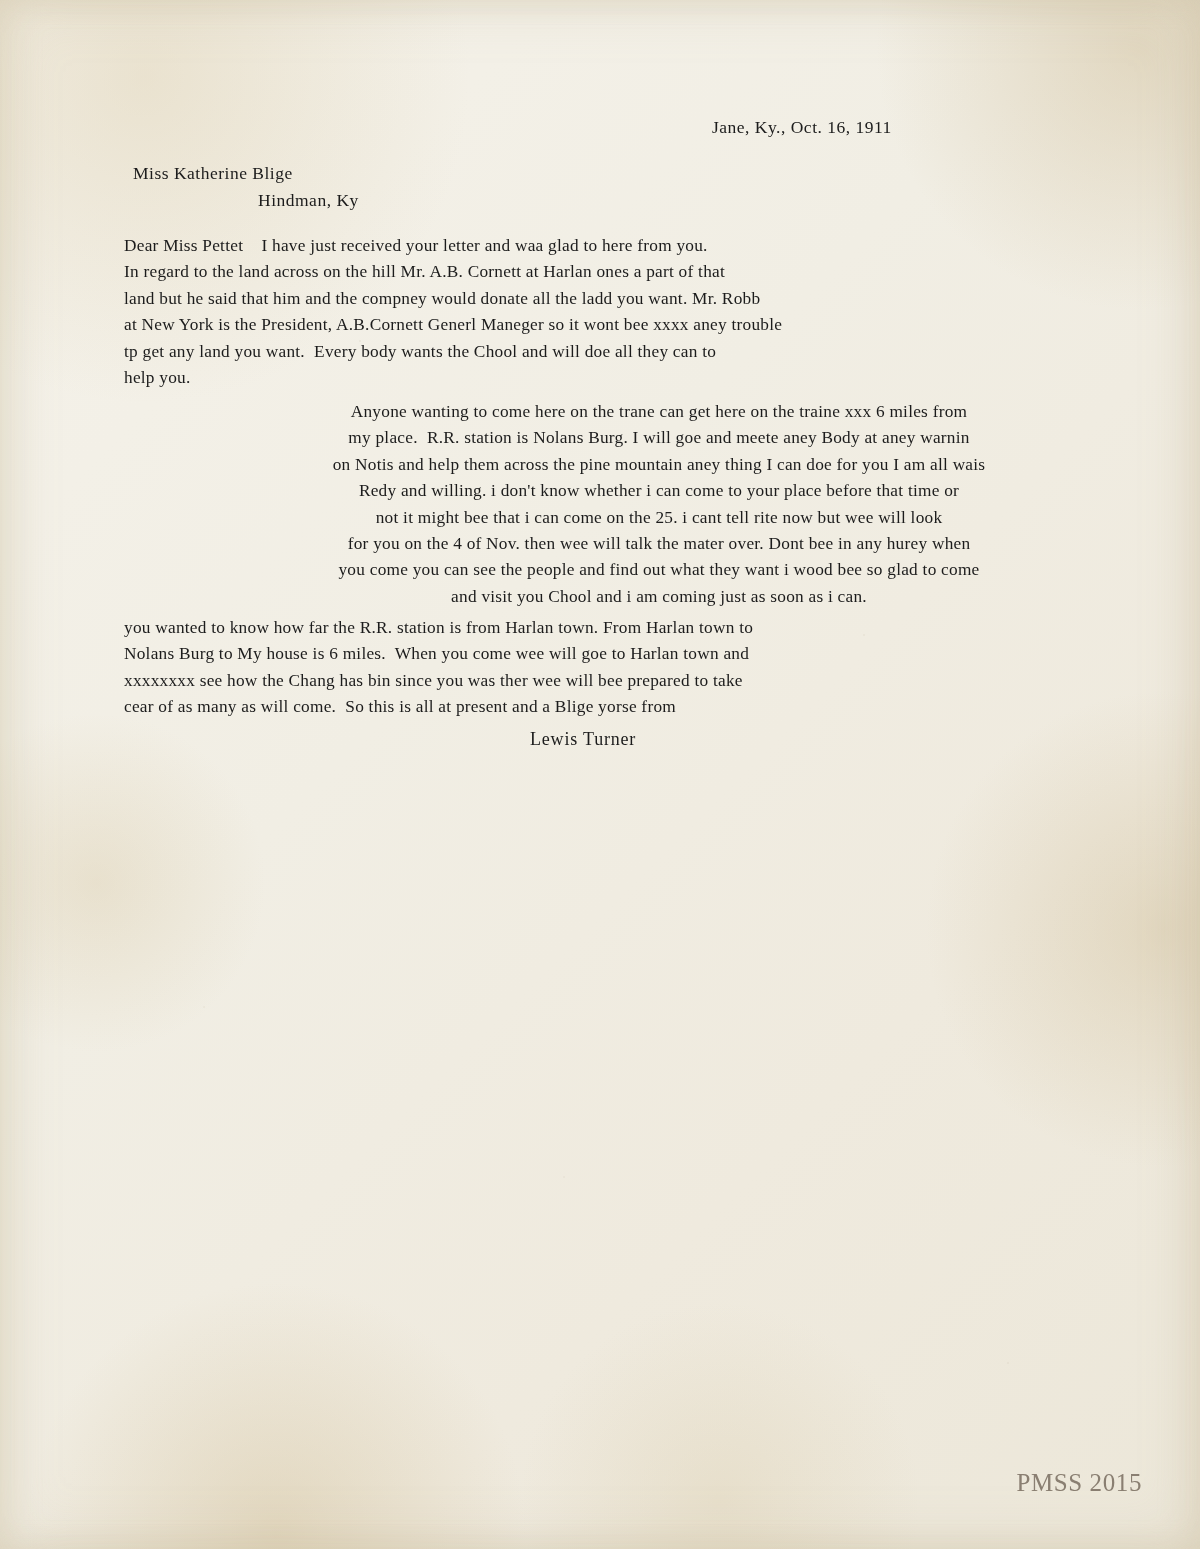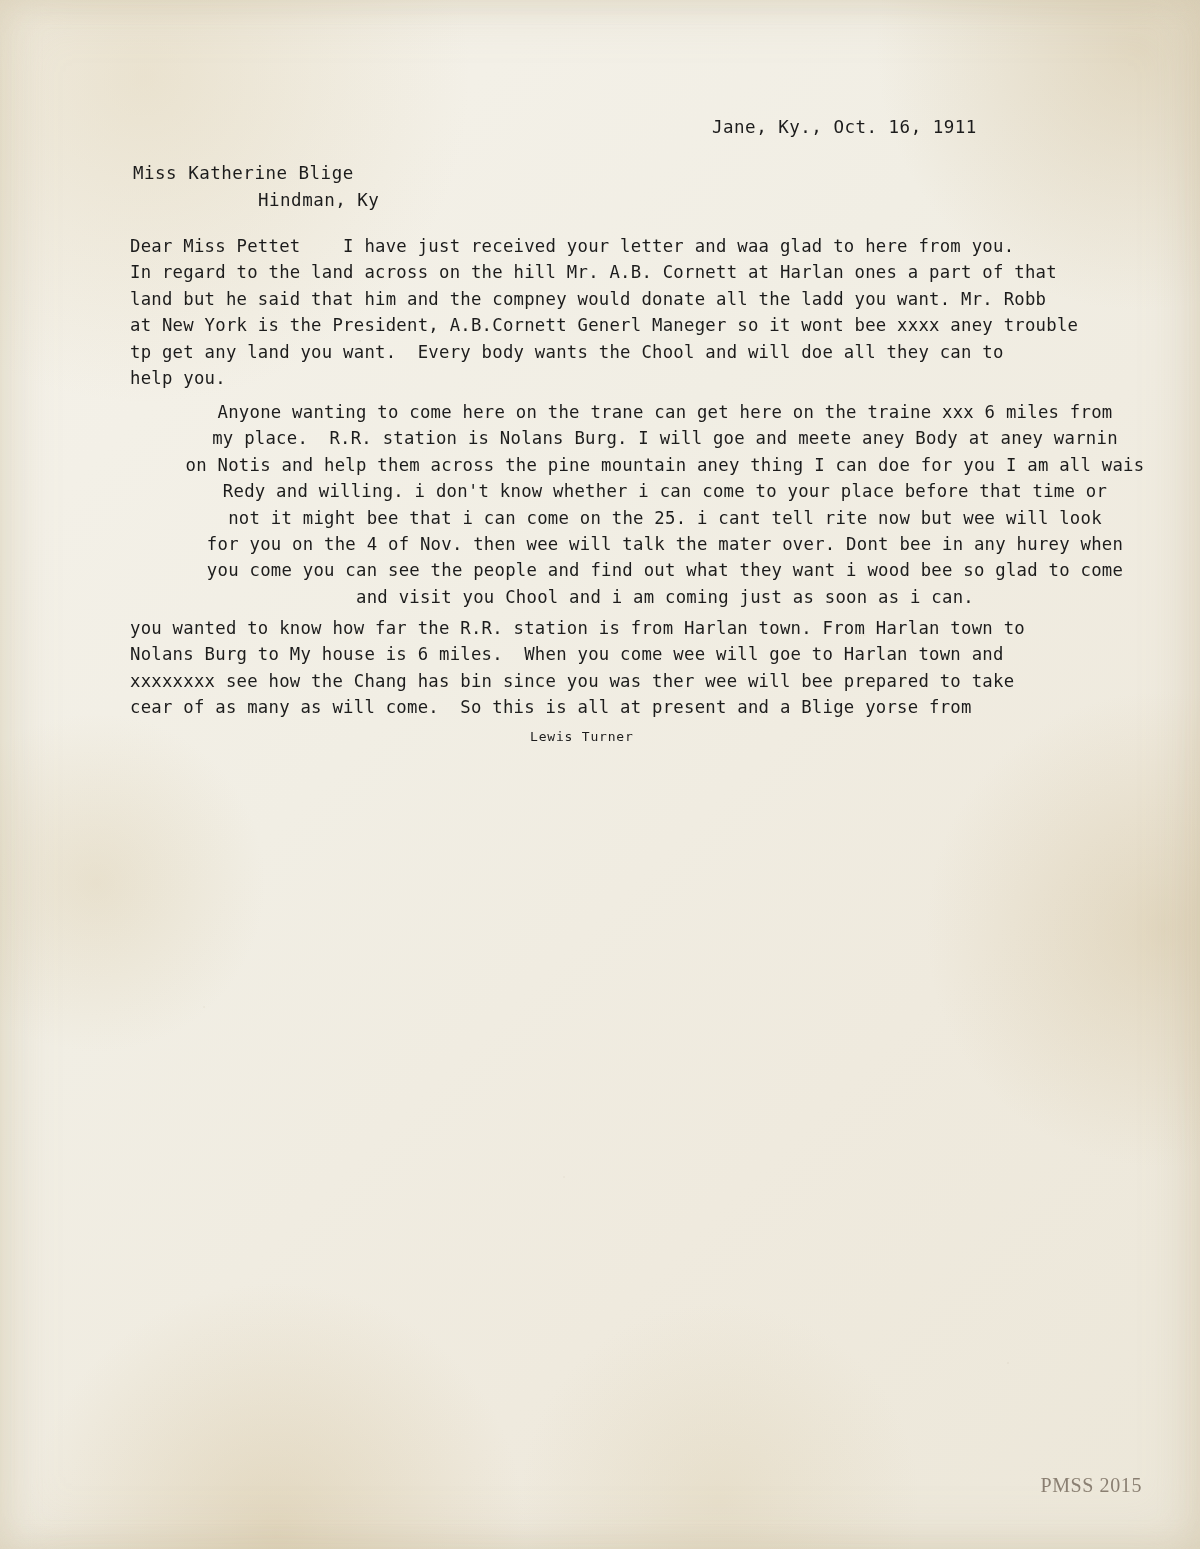--- a/index.html
+++ b/index.html
@@ -36,20 +36,21 @@
       radial-gradient(circle at 47% 76%, rgba(150,130,95,0.16) 0 1px, transparent 1.2px),
       radial-gradient(circle at 84% 88%, rgba(150,130,95,0.18) 0 1px, transparent 1.2px),
       radial-gradient(circle at 17% 65%, rgba(150,130,95,0.16) 0 1px, transparent 1.2px);
   }
   .letter {
     position: absolute;
     left: 0;
     top: 0;
     width: 1200px;
     height: 1549px;
+    font-family: Liberation Serif, serif;
   }
   .dateline {
     position: absolute;
     left: 712px;
     top: 117px;
     font-size: 17.5px;
     letter-spacing: 0.5px;
     white-space: pre;
   }
   .addr-name {
@@ -63,44 +64,44 @@
   .addr-place {
     position: absolute;
     left: 258px;
     top: 190px;
     font-size: 17.5px;
     letter-spacing: 0.5px;
     white-space: pre;
   }
   .para {
     position: absolute;
-    left: 130px;
+    left: 124px;
     width: 1070px;
     font-size: 17.3px;
     line-height: 26.4px;
     letter-spacing: 0.25px;
     white-space: pre-wrap;
   }
   #para-1 { top: 233px; }
   #para-2 { top: 399px; text-align: center; }
   #para-3 { top: 615px; }
   .signature {
     position: absolute;
     left: 530px;
     top: 729px;
-    font-size: 13px;
+    font-size: 18px;
     letter-spacing: 0.8px;
     white-space: pre;
   }
   .watermark {
     position: absolute;
     right: 58px;
     bottom: 52px;
     font-family: "Liberation Serif", "DejaVu Serif", serif;
-    font-size: 20px;
+    font-size: 25px;
     color: #8a7f72;
     letter-spacing: 0.6px;
     white-space: pre;
   }
   
   #edge {
     position: absolute;
     inset: 0;
     pointer-events: none;
     box-shadow: inset 0 0 60px rgba(190,175,140,0.25),

